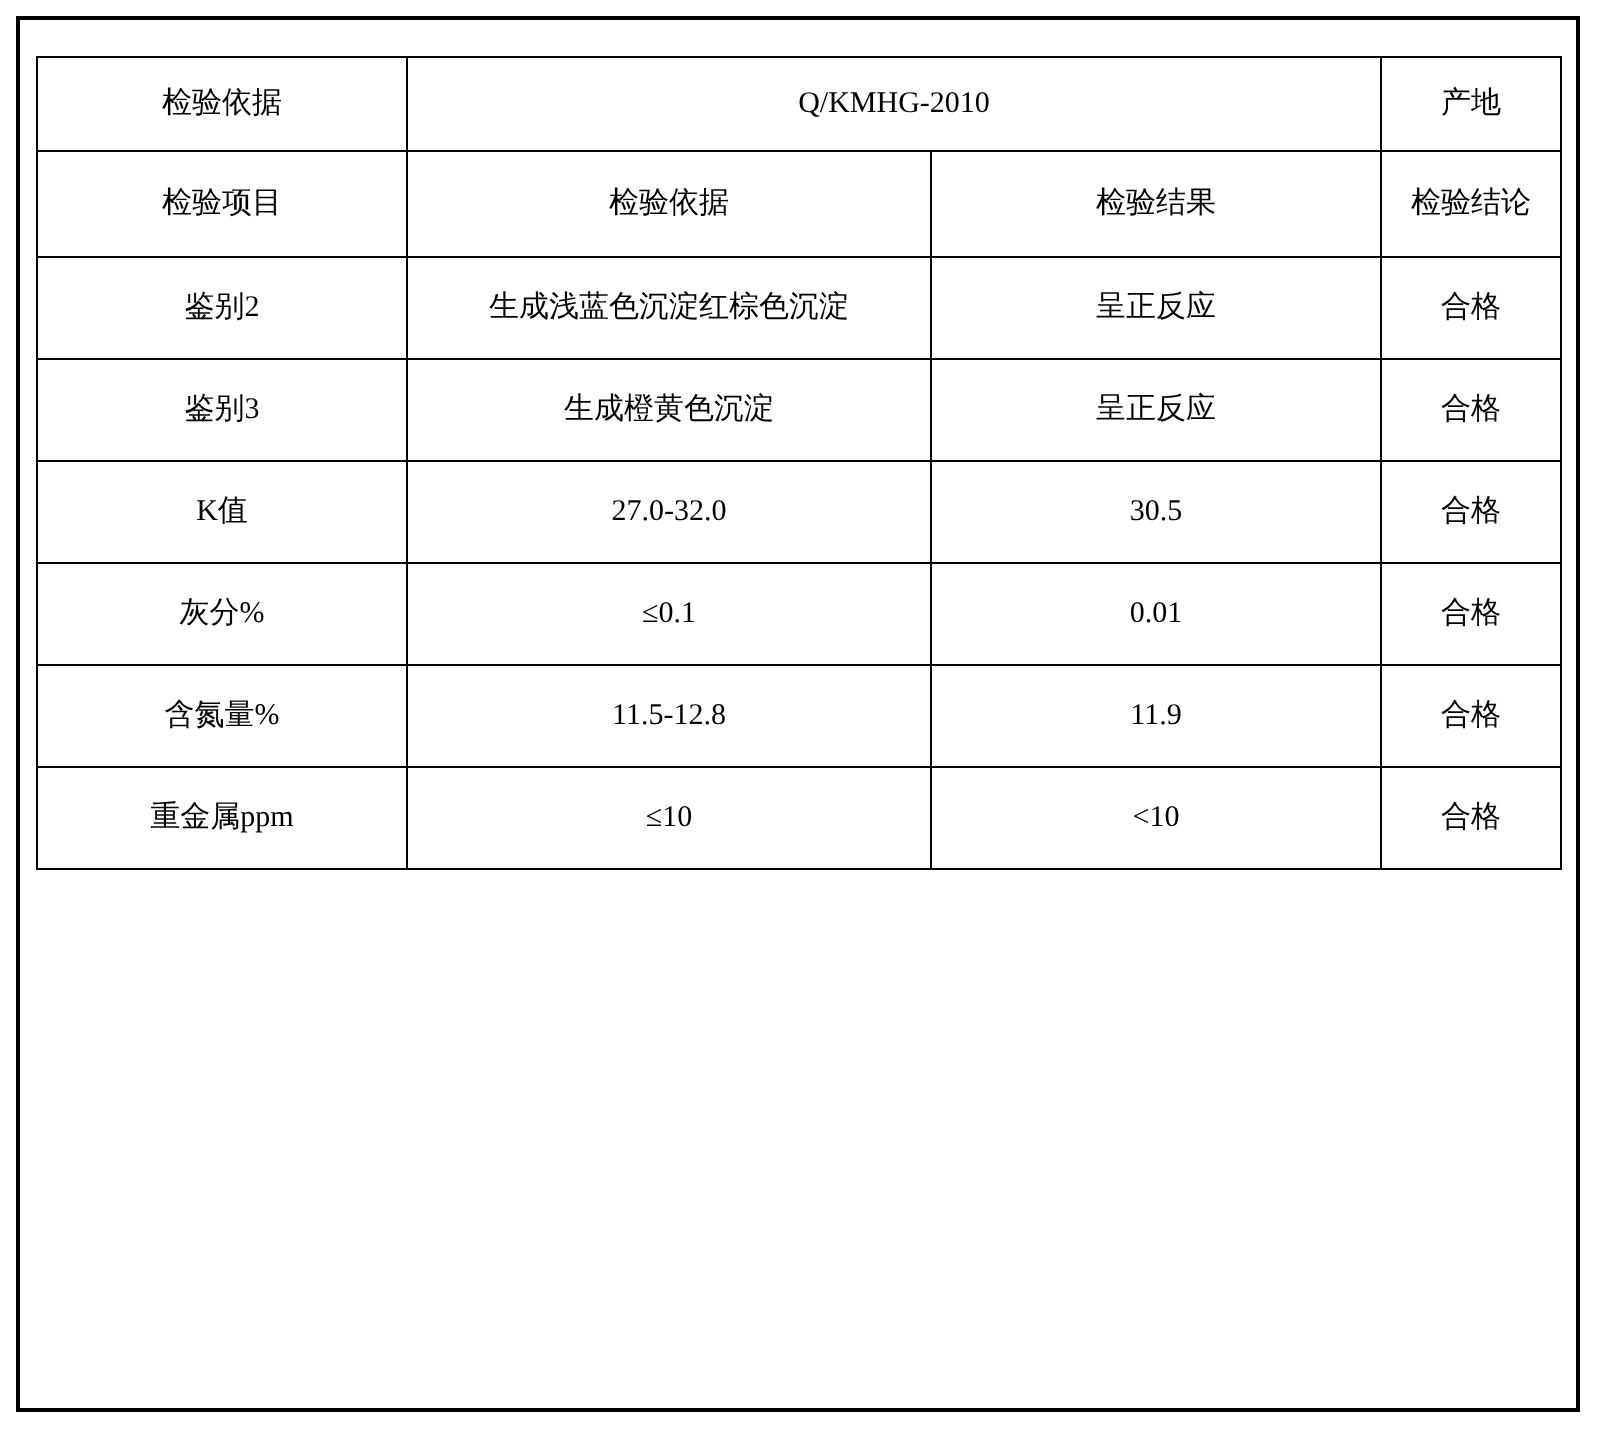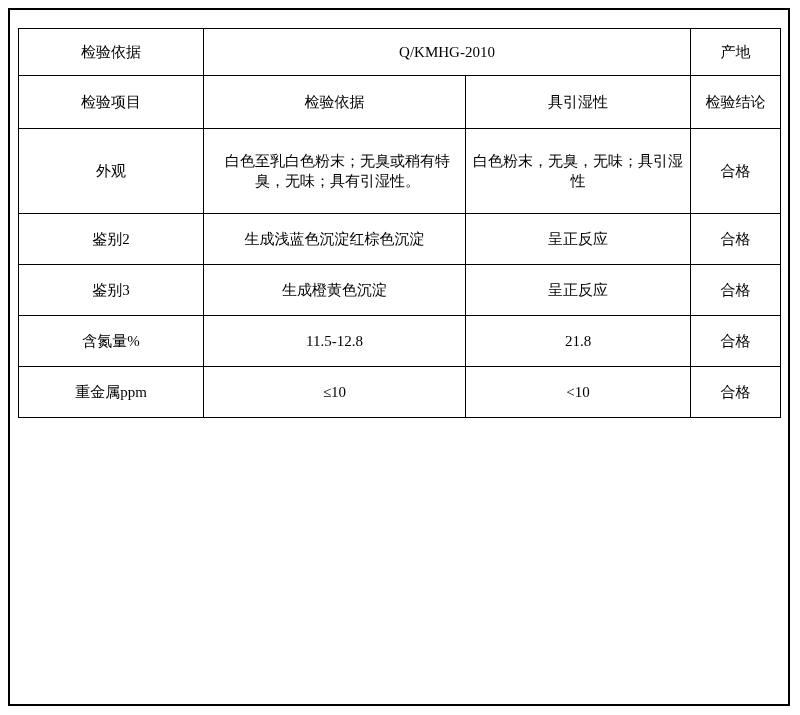--- a/index.html
+++ b/index.html
@@ -91,55 +91,61 @@
           <td>
             <div style="display:flex;">
               <span style="flex:1 1 auto;">产地</span>
             </div>
           </td>
         </tr>
 
         <tr class="row-colhead">
           <td>检验项目</td>
           <td>检验依据</td>
-          <td>具引湿性</td>
+          <td>检验结果</td>
           <td>检验结论</td>
         </tr>
 
-        <tr class="row-appearance">
-          <td>外观</td>
-          <td class="two-line">白色至乳白色粉末；无臭或稍有特臭，无味；具有引湿性。</td>
-          <td class="center-block">白色粉末，无臭，无味；具引湿性</td>
-          <td>合格</td>
-        </tr>
 
 
         <tr class="row-normal">
           <td>鉴别2</td>
           <td>生成浅蓝色沉淀红棕色沉淀</td>
           <td>呈正反应</td>
           <td>合格</td>
         </tr>
 
         <tr class="row-normal">
           <td>鉴别3</td>
           <td>生成橙黄色沉淀</td>
           <td>呈正反应</td>
           <td>合格</td>
         </tr>
 
-
+        <tr class="row-normal">
+          <td>K值</td>
+          <td>27.0-32.0</td>
+          <td>30.5</td>
+          <td>合格</td>
+        </tr>
 
 
 
 
         <tr class="row-normal">
+          <td>灰分%</td>
+          <td>≤0.1</td>
+          <td>0.01</td>
+          <td>合格</td>
+        </tr>
+
+        <tr class="row-normal">
           <td>含氮量%</td>
           <td>11.5-12.8</td>
-          <td>21.8</td>
+          <td>11.9</td>
           <td>合格</td>
         </tr>
 
         <tr class="row-normal">
           <td>重金属ppm</td>
           <td>≤10</td>
           <td>&lt;10</td>
           <td>合格</td>
         </tr>
 

